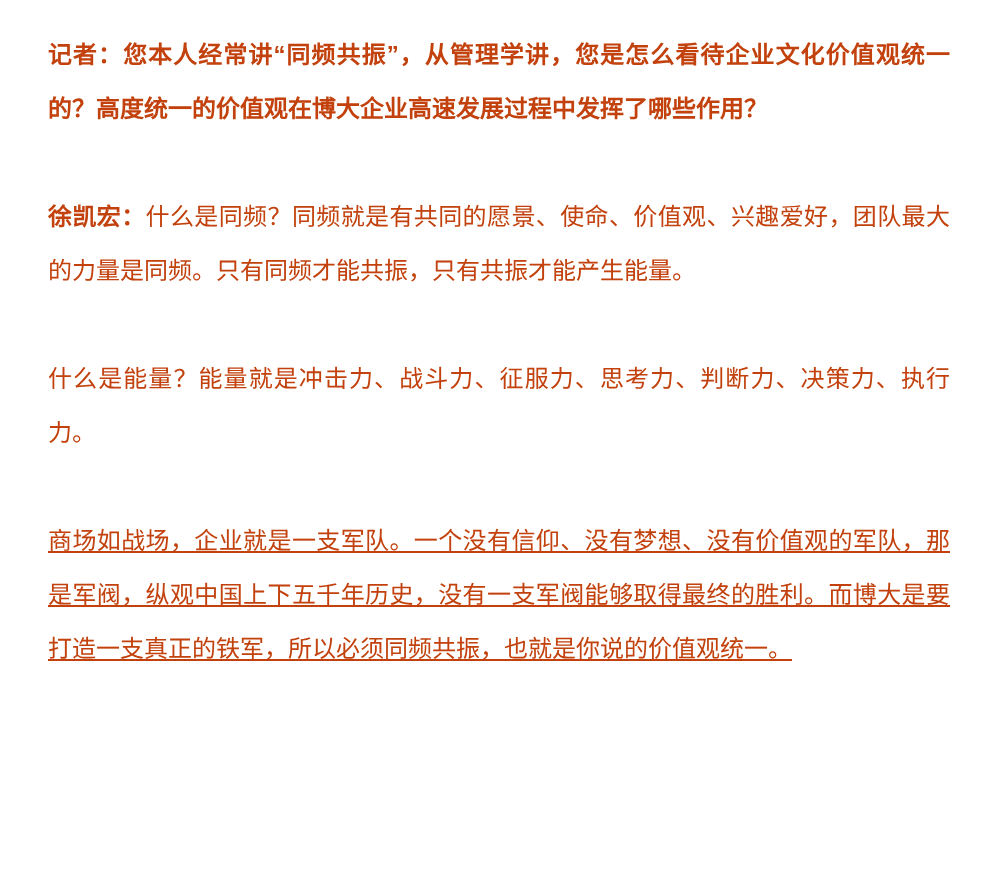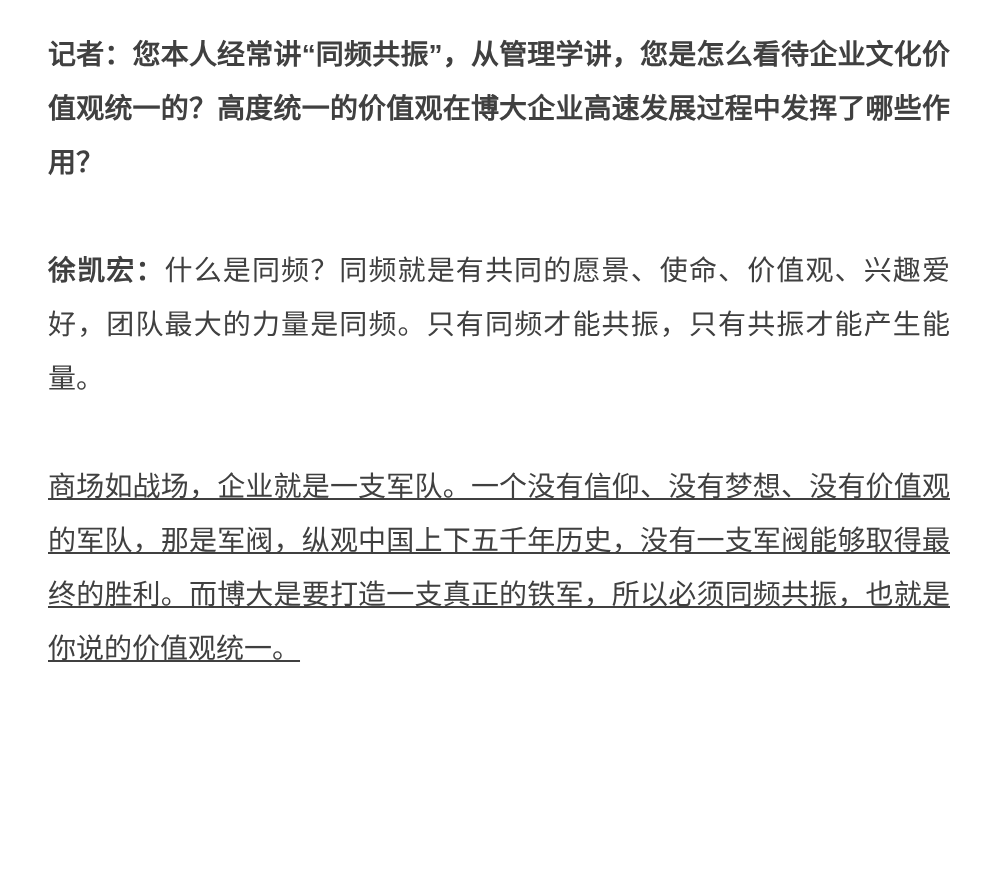--- a/index.html
+++ b/index.html
@@ -11,27 +11,27 @@
     width: 1000px;
     min-height: 896px;
     box-sizing: border-box;
     font-family: "Liberation Sans", "DejaVu Sans", sans-serif;
     color: #3a3a3a;
   }
   .article {
     padding: 28px 50px 20px 48px;
   }
   .para {
-    font-size: 28px;
+    font-size: 24px;
     line-height: 54px;
     margin: 0 0 54px 0;
     text-align: justify;
     text-justify: inter-ideograph;
     word-break: break-all;
-    color: #404040;
+    color: #c2410c;
   }
   .para:last-child {
     margin-bottom: 0;
     text-decoration: underline;
   }
   .para.bold-all {
     font-weight: 700;
   }
   .speaker {
     font-weight: 700;
@@ -43,16 +43,17 @@
 <div class="article">
 
   <p class="para bold-all">
     <span class="speaker">记者：</span><span>您本人经常讲“同频共振”，从管理学讲，您是怎么看待企业文化价值观统一的？高度统一的价值观在博大企业高速发展过程中发挥了哪些作用？</span>
   </p>
 
   <p class="para">
     <span class="speaker">徐凯宏：</span><span>什么是同频？同频就是有共同的愿景、使命、价值观、兴趣爱好，团队最大的力量是同频。只有同频才能共振，只有共振才能产生能量。</span>
   </p>
 
+  <p class="para">什么是能量？能量就是冲击力、战斗力、征服力、思考力、判断力、决策力、执行力。</p>
 
   <p class="para">商场如战场，企业就是一支军队。一个没有信仰、没有梦想、没有价值观的军队，那是军阀，纵观中国上下五千年历史，没有一支军阀能够取得最终的胜利。而博大是要打造一支真正的铁军，所以必须同频共振，也就是你说的价值观统一。</p>
 
 </div>
 
 </body></html>

